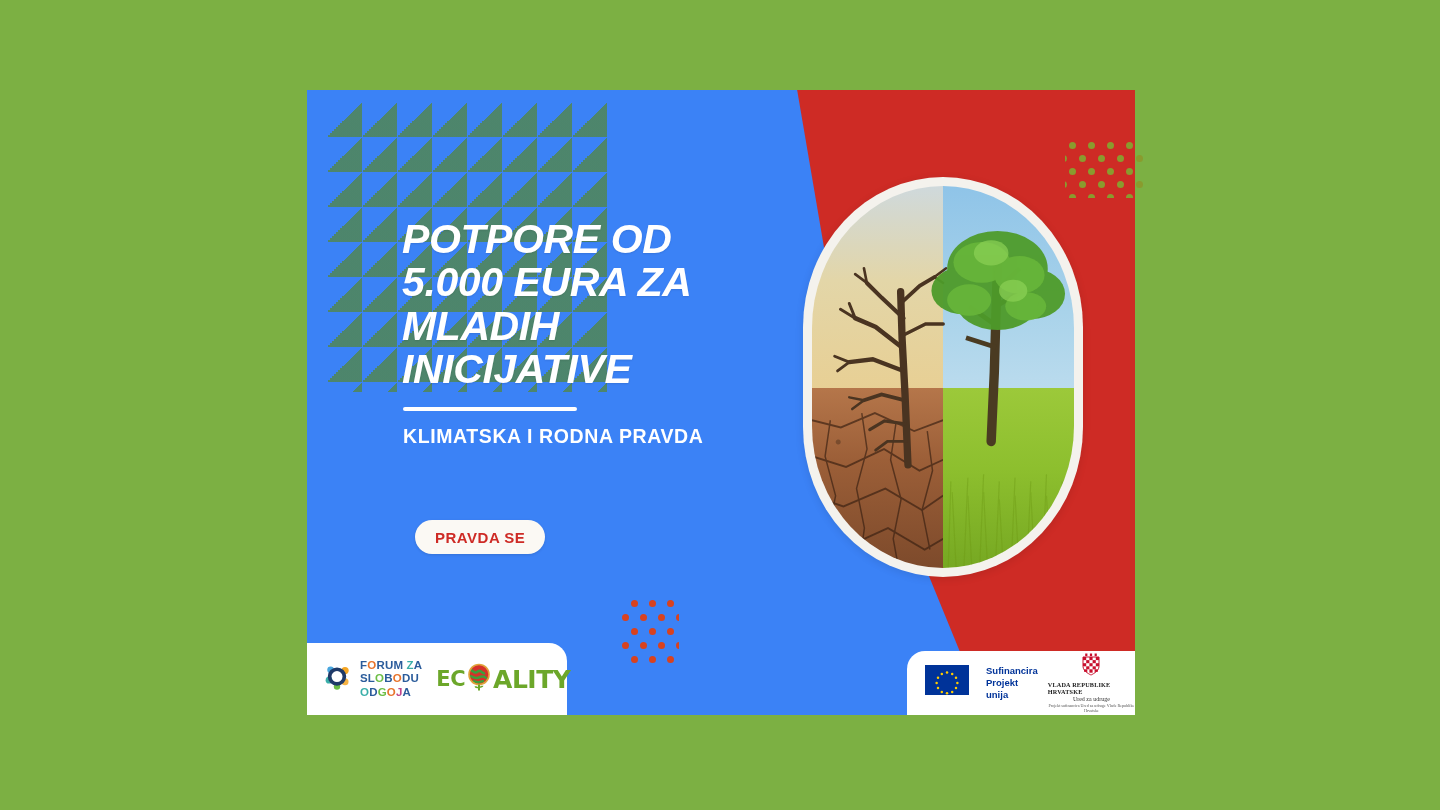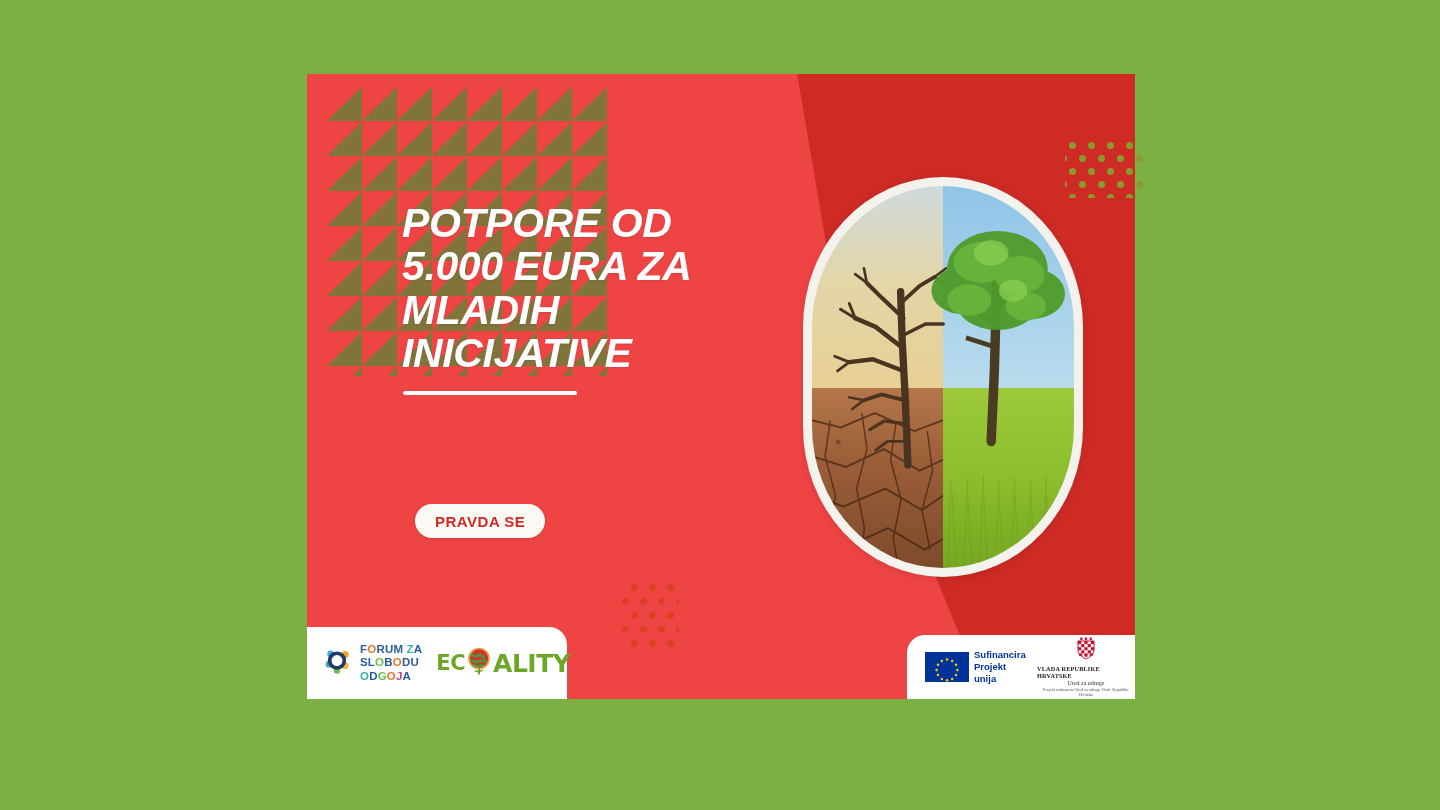--- a/index.html
+++ b/index.html
@@ -5,23 +5,23 @@
   * { margin:0; padding:0; box-sizing:border-box; }
   html, body {
     width:1440px; height:810px; overflow:hidden;
     background:#7CB043;
     font-family:"Liberation Sans", sans-serif;
   }
   #stage { position:relative; width:1440px; height:810px; background:#7CB043; }
 
   
   .card {
-    position:absolute; left:307px; top:74px;
+    position:absolute; left:307px; top:90px;
     width:828px; height:625px;
-    background:#ef4444; overflow:hidden;
+    background:#3b82f6; overflow:hidden;
   }
 
   
   .tri-pattern {
     position:absolute; left:20px; top:12px;
     width:280px; height:290px;
     background-image:
       linear-gradient(to bottom right, rgba(255,255,255,0) 0 50%, rgba(85,135,55,0.72) 50% 100%);
     background-size:35px 35px;
     background-repeat:repeat;
@@ -163,20 +163,21 @@
 
     <div class="red-panel"></div>
 
     <div class="headline">
       <div>POTPORE OD</div>
       <div>5.000 EURA ZA</div>
       <div>MLADIH</div>
       <div>INICIJATIVE</div>
     </div>
     <div class="rule"></div>
+    <div class="subhead">KLIMATSKA I RODNA PRAVDA</div>
 
 
     <div class="apply-btn">PRAVDA SE</div>
 
     <div class="red-dots">
       <div class="dotgrid" id="reddots">
           <i style="background: rgb(216, 66, 31); left: 14px; top: 2px;"></i>
           <i style="background: rgb(216, 66, 31); left: 32px; top: 2px;"></i>
           <i style="background: rgb(216, 66, 31); left: 50px; top: 2px;"></i>
           <i style="background: rgb(216, 66, 31); left: 5px; top: 16px;"></i>
@@ -228,21 +229,21 @@
             <path d="M13 21.5v6" stroke="#6CA72A" stroke-width="2"></path>
             <path d="M13 25c-2.4-2.4-4.4-1.6-4.4-1.6s.6 2.8 4.4 1.6z" fill="#6CA72A"></path>
             <path d="M13 24.4c2.4-2.4 4.4-1.6 4.4-1.6s-.6 2.8-4.4 1.6z" fill="#6CA72A"></path>
           </svg>
         </span>
         <span style="font-size:25px;font-weight:bold;color:#6CA72A;font-family:'DejaVu Sans',sans-serif;letter-spacing:-0.5px">ALITY</span>
       </div>
     </div>
 
     <div class="logobar-right">
-      <div style="display:flex;align-items:center;gap:5px">
+      <div style="display:flex;align-items:flex-start;gap:17px">
         <span class="eu-flag">
           <svg width="44" height="30" viewBox="0 0 44 30">
             <rect width="44" height="30" fill="#003399"></rect>
             <g fill="#FFCC00">
               <circle cx="22" cy="7.5" r="1.25"></circle>
                 <circle cx="27.2" cy="8.9" r="1.25"></circle>
               <circle cx="31" cy="12.7" r="1.25"></circle>
                 <circle cx="32.4" cy="17.9" r="1.25"></circle>
               <circle cx="31" cy="23.1" r="1.25"></circle>
                 <circle cx="27.2" cy="26.9" r="1.25"></circle>

